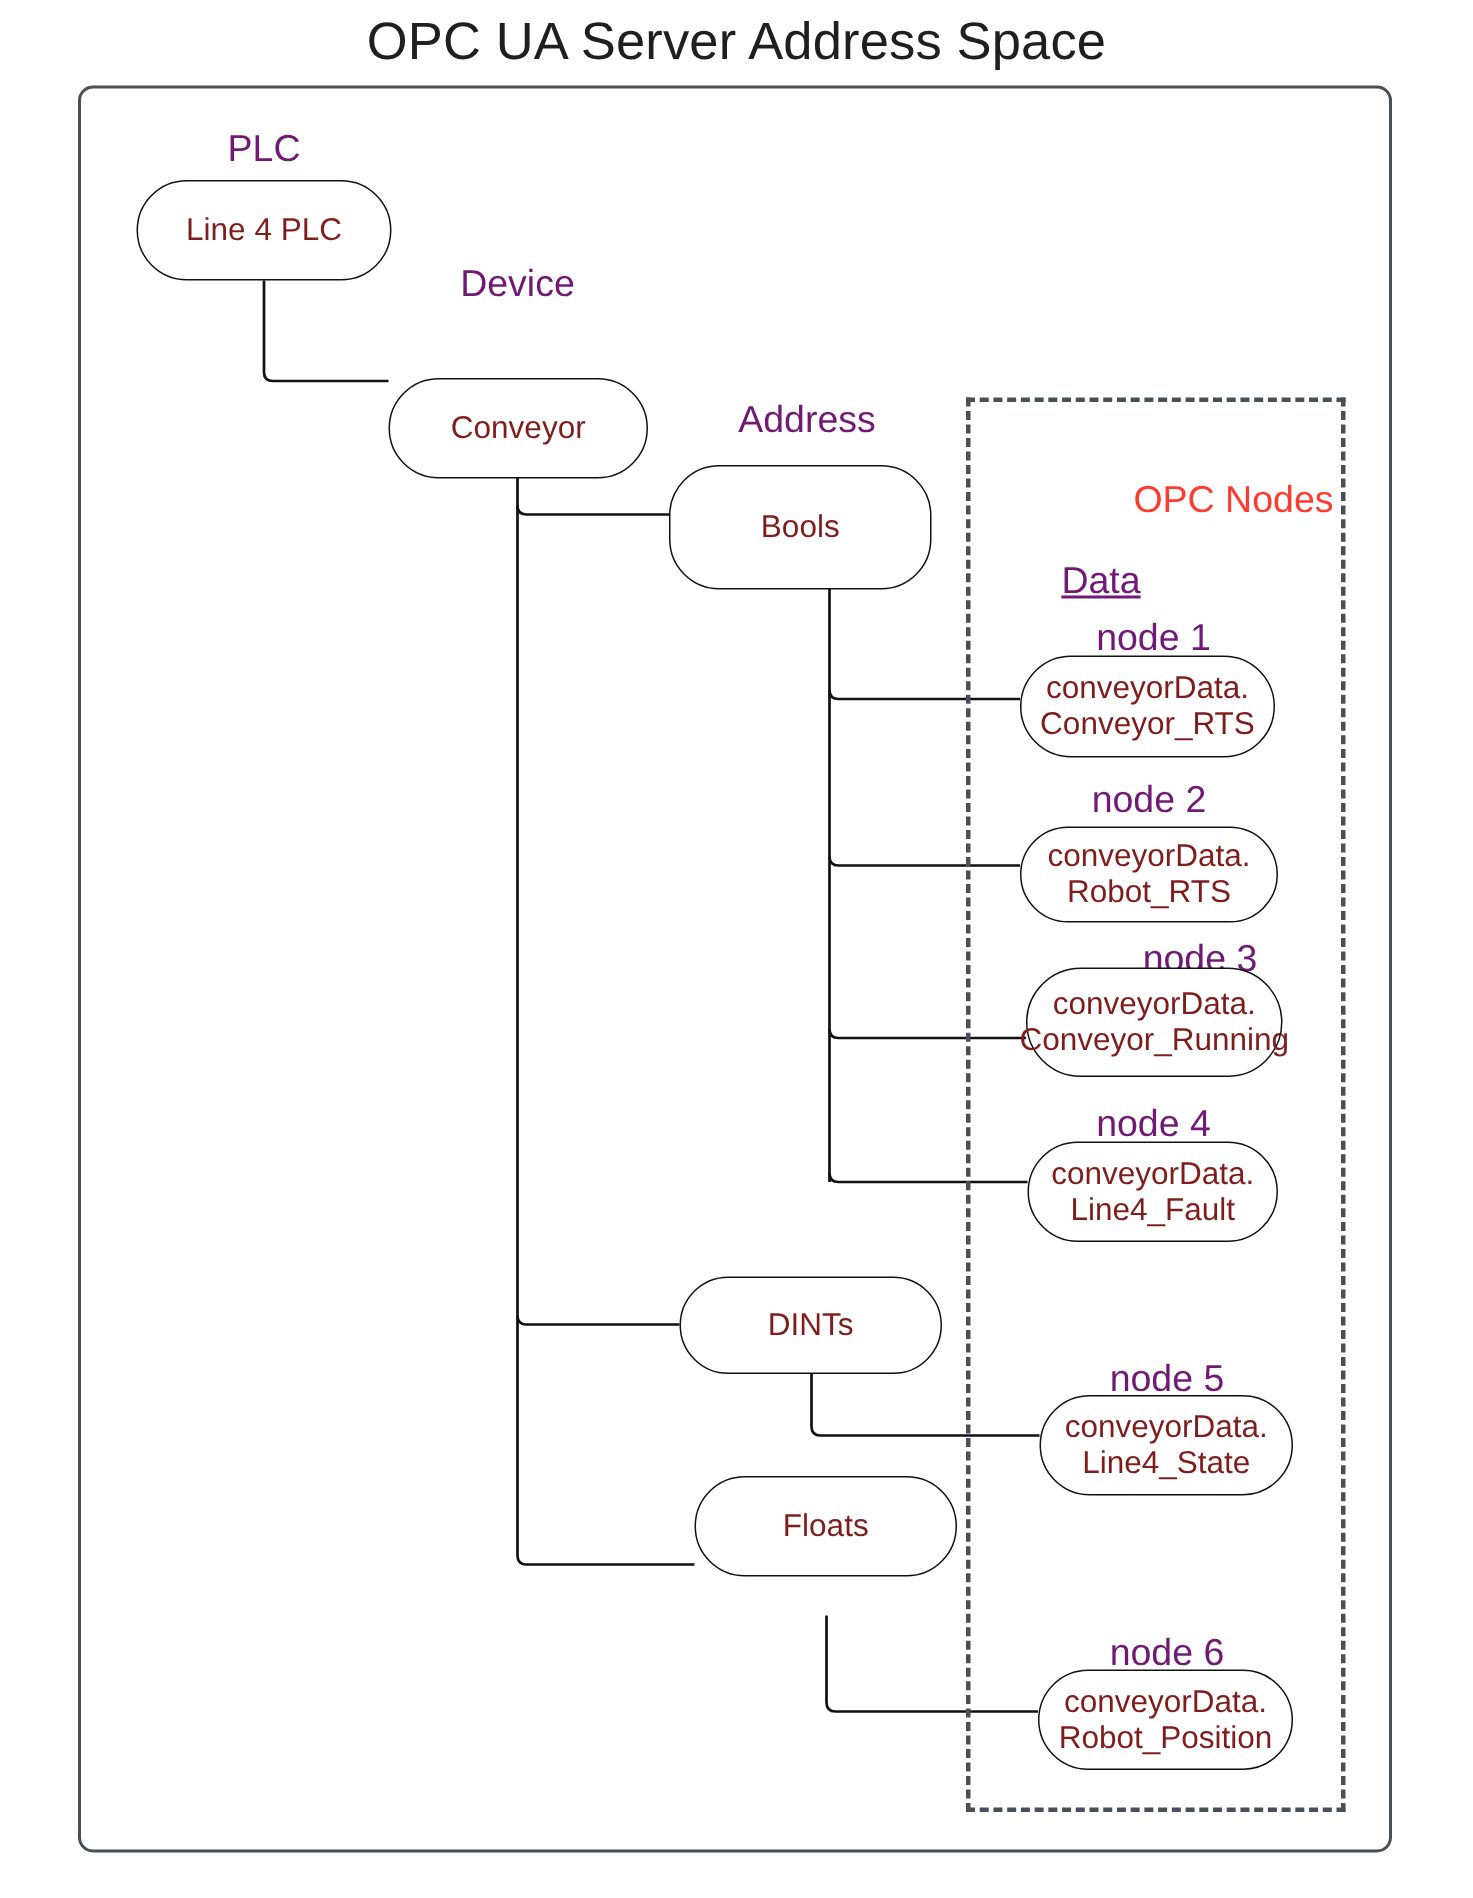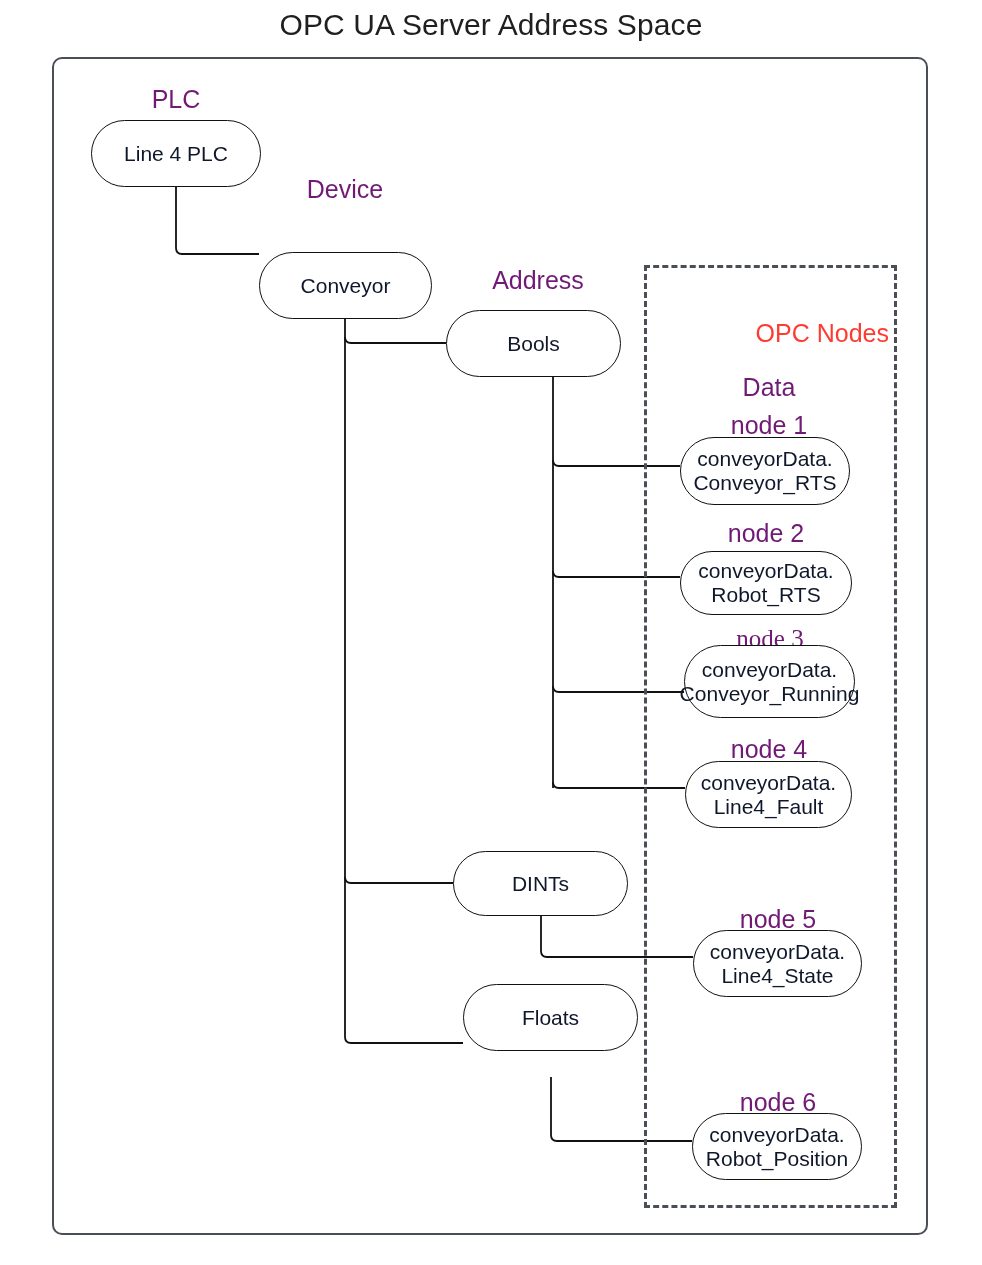--- a/index.html
+++ b/index.html
@@ -26,21 +26,21 @@
     width: 982px;
     height: 1265px;
     pointer-events: none;
   }
   .diagram-title {
     position: absolute;
     left: 0;
     top: 8px;
     width: 982px;
     text-align: center;
-    font-size: 30px;
+    font-size: 35px;
     color: #1f1f1f;
     letter-spacing: 0.1px;
   }
   .outer-frame {
     position: absolute;
     left: 52px;
     top: 57px;
     width: 876px;
     height: 1178px;
     border: 2.2px solid #4a4f57;
@@ -77,21 +77,21 @@
   .node-box {
     position: absolute;
     box-sizing: border-box;
     border: 1.7px solid #111111;
     background: #ffffff;
     display: flex;
     align-items: center;
     justify-content: center;
     text-align: center;
     font-size: 21px;
-    color: #0f172a;
+    color: #7f1d1d;
     line-height: 1.12;
     white-space: pre-line;
   }
   .node-box.overflowing {
     overflow: visible;
     white-space: nowrap;
   }
   .node-box .txt {
     display: block;
     white-space: pre-line;
@@ -133,38 +133,38 @@
       <path d="M551,1077 L551,1135 Q551,1141 557,1141 L692,1141"></path>
     </g>
   </svg>
 
   <div class="opc-region"></div>
 
   <div class="grp-label" style="left:116px; top:85px; width:120px;">PLC</div>
   <div class="grp-label" style="left:285px; top:175px; width:120px;">Device</div>
   <div class="grp-label" style="left:468px; top:266px; width:140px;">Address</div>
   <div class="opc-nodes-label" style="left:649px; top:319px; width:240px; color:#ff3b30;">OPC Nodes</div>
-  <div class="grp-label" style="left:649px; top:373px; width:240px;">Data</div>
+  <div class="grp-label" style="left:614px; top:373px; width:240px;text-decoration:underline;">Data</div>
 
   <div class="grp-label small" style="left:689px; top:411px; width:160px;">node 1</div>
   <div class="grp-label small" style="left:686px; top:519px; width:160px;">node 2</div>
-  <div class="grp-label small" style="left:690px; top:625px; width:160px;font-family:Liberation Serif, serif;">node 3</div>
+  <div class="grp-label small" style="left:720px; top:625px; width:160px;">node 3</div>
   <div class="grp-label small" style="left:689px; top:735px; width:160px;">node 4</div>
   <div class="grp-label small" style="left:698px; top:905px; width:160px;text-align:center;">node 5</div>
   <div class="grp-label small" style="left:698px; top:1088px; width:160px;">node 6</div>
 
   <div class="node-box" style="left:91px; top:120px; width:170px; height:67px; border-radius:33.5px;">
     <span class="txt">Line 4 PLC</span>
   </div>
 
   <div class="node-box" style="left:259px; top:220px; width:173px; height:67px; border-radius:33.5px;margin-top:32px;">
     <span class="txt">Conveyor</span>
   </div>
 
-  <div class="node-box" style="left:446px; top:310px; width:175px; height:67px; border-radius:33.5px;">
+  <div class="node-box" style="left:446px; top:310px; width:175px; height:83px; border-radius:33.5px;">
     <span class="txt">Bools</span>
   </div>
 
   <div class="node-box" style="left:453px; top:851px; width:175px; height:65px; border-radius:32.5px;">
     <span class="txt">DINTs</span>
   </div>
 
   <div class="node-box" style="left:463px; top:984px; width:175px; height:67px; border-radius:33.5px;">
     <span class="txt">Floats</span>
   </div>

